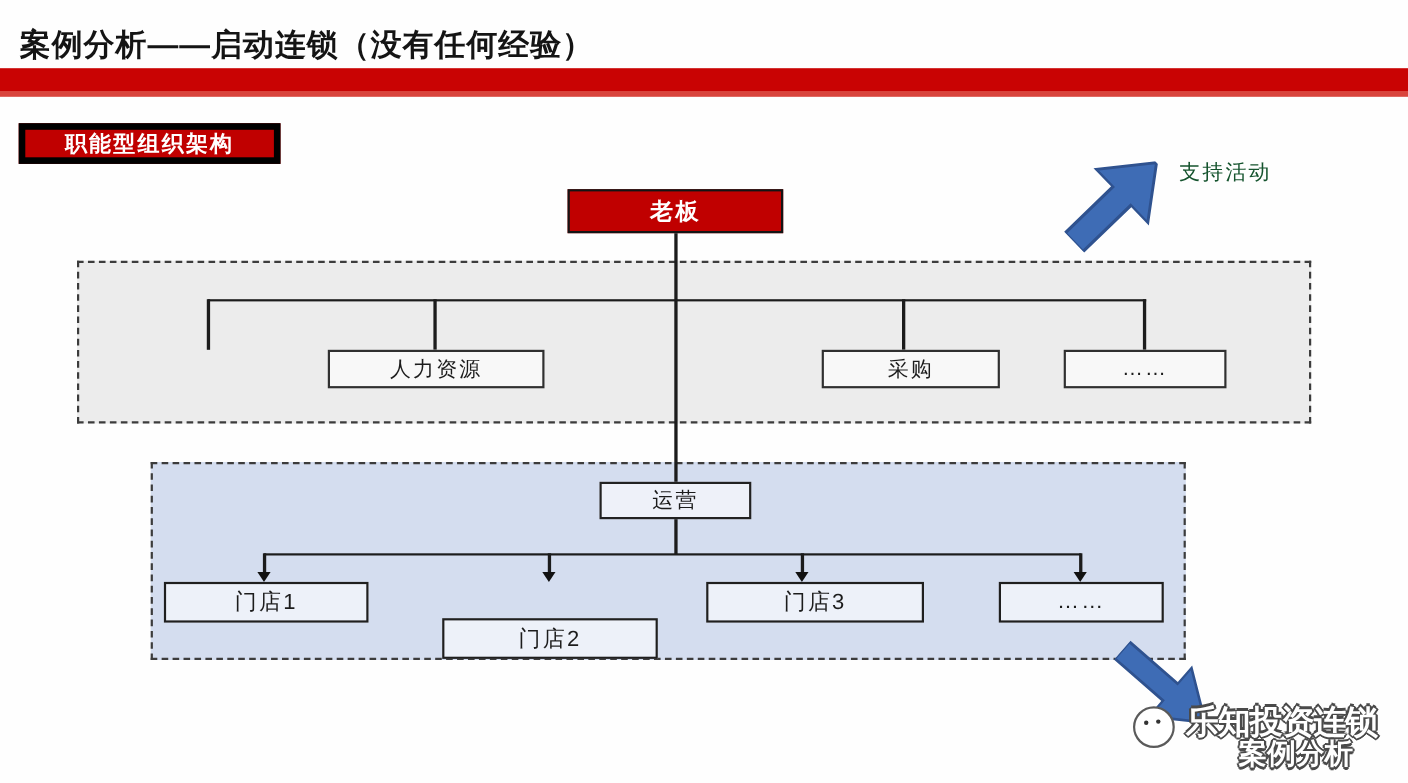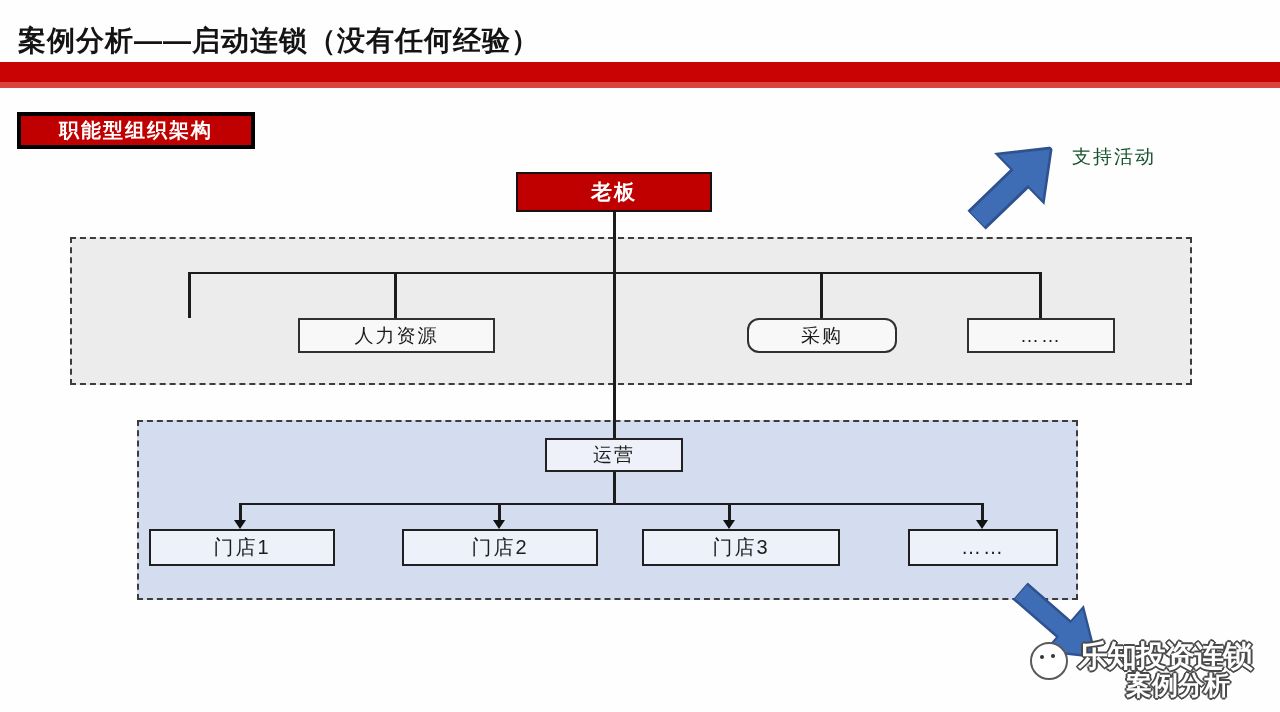--- a/index.html
+++ b/index.html
@@ -7,39 +7,39 @@
   #slide{position:relative;width:1280px;height:712px;background:#fefefe;overflow:hidden;}
 
   
   .slide-title{position:absolute;left:18px;top:22px;font-size:28px;font-weight:900;
     color:#141414;letter-spacing:1px;white-space:nowrap;}
   .red-bar{position:absolute;left:0;top:62px;width:1280px;height:26px;
     background:linear-gradient(#c90303 0 78%,#d9453d 78% 100%);}
 
   
   .section-label{position:absolute;left:17px;top:112px;width:238px;height:37px;
-    background:#c00000;border:4px solid #000000;color:#ffffff;font-size:20px;font-weight:800;
+    background:#c00000;border:6px solid #000000;color:#ffffff;font-size:20px;font-weight:800;
     display:flex;align-items:center;justify-content:center;letter-spacing:2px;box-sizing:border-box;}
 
   
   .panel{position:absolute;box-sizing:border-box;border:2px dashed #3c3c3c;}
   .panel-gray{left:70px;top:237px;width:1122px;height:148px;background:#ececec;}
   .panel-blue{left:137px;top:420px;width:941px;height:180px;background:#d4ddef;}
 
   
   .node{position:absolute;box-sizing:border-box;display:flex;align-items:center;justify-content:center;
     font-size:19px;color:#1c1c1c;letter-spacing:2px;}
   .node-red{background:#c00000;border:2px solid #141414;color:#ffffff;font-weight:800;font-size:21px;}
   .boss{left:516px;top:172px;width:196px;height:40px;}
   .dept{top:318px;height:35px;background:#f8f8f8;border:2px solid #303030;}
   .dept1{left:128px;width:125px;} .dept2{left:298px;width:197px;}
-  .dept3{left:747px;width:150px;border-radius:12px;} .dept4{left:967px;width:148px;}
+  .dept3{left:747px;width:162px;} .dept4{left:967px;width:148px;}
   .ops{left:545px;top:438px;width:138px;height:34px;background:#eef1f9;border:2px solid #222222;}
   .store{top:529px;height:37px;background:#edf1f9;border:2px solid #1f1f1f;font-size:20px;}
-  .store1{left:149px;width:186px;} .store2{left:402px;width:196px;}
+  .store1{left:149px;width:186px;} .store2{left:402px;width:196px;margin-top:33px;}
   .store3{left:642px;width:198px;} .store4{left:908px;width:150px;}
 
   
   .vline,.hline{position:absolute;background:#1c1c1c;}
   .vline{width:3px;} .hline{height:2px;}
   .main-vline{left:613px;top:212px;height:229px;}
   .h1{left:189px;top:272px;width:853px;}
   .s1a{left:188px;top:272px;height:46px;} .s1b{left:394px;top:272px;height:46px;}
   .s1c{left:820px;top:272px;height:46px;} .s1d{left:1039px;top:272px;height:46px;}
   .ops-stub{left:613px;top:472px;height:32px;}

